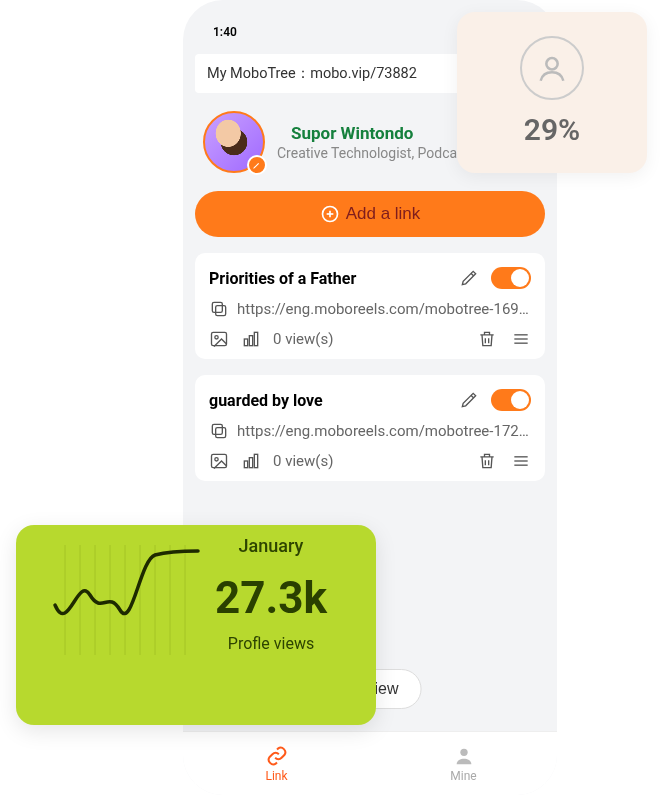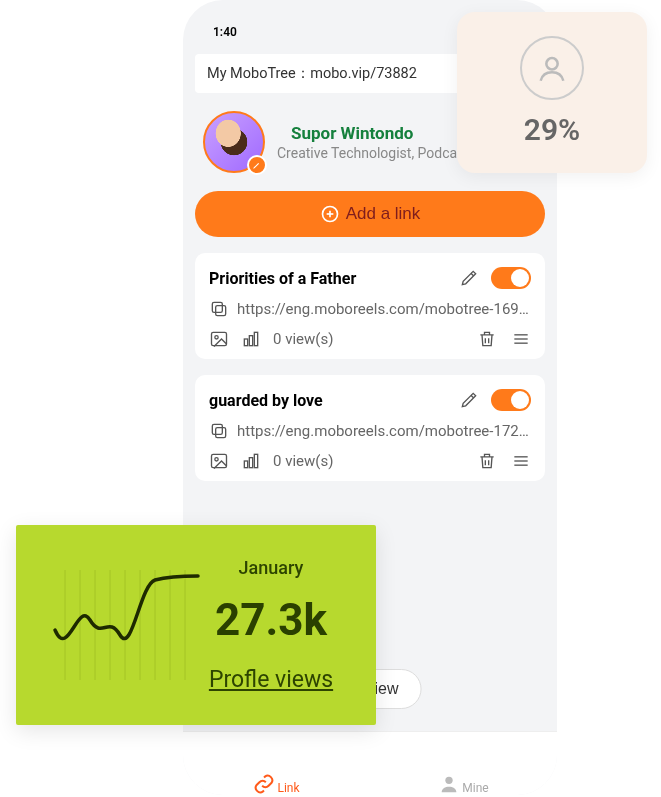--- a/index.html
+++ b/index.html
@@ -150,22 +150,22 @@
     bottom: 0; left: 0; right: 0;
     height: 64px;
     background: #fff;
     display: flex;
     border-top: 1px solid #eee;
     border-radius: 0 0 40px 40px;
   }
   .tab {
     flex: 1;
     display: flex;
-    flex-direction: row;
-    align-items: flex-end;
+    flex-direction: column;
+    align-items: center;
     justify-content: center;
     gap: 2px;
     font-size: 12px;
     color: #aaa;
     cursor: pointer;
   }
   .tab.active { color: #ff5a1a; }
   .tab svg { width: 22px; height: 22px; }
 
   
@@ -189,39 +189,39 @@
   .source-avatar svg { width: 34px; height: 34px; stroke: #bbb; fill: none; stroke-width: 1.8; }
   .source-pct { font-size: 30px; font-weight: 600; color: #666; }
   .source-name { font-size: 19px; color: #777; margin-top: 8px; }
 
   .stats-card {
     position: absolute;
     left: 16px; top: 525px;
     width: 360px;
     height: 200px;
     background: #b7d92e;
-    border-radius: 2px;
-    display: flex;
-    align-items: center;
+    border-radius: 18px;
+    display: flex;
+    align-items: flex-start;
     padding: 10px 34px;
     box-shadow: 0 6px 22px rgba(0,0,0,0.10);
   }
   .spark-wrap {
     width: 150px; height: 130px;
     position: relative;
   }
   .spark-wrap svg { width: 100%; height: 100%; }
   .stats-text {
     flex: 1;
     text-align: center;
     color: #2d4400;
   }
   .stats-month { font-size: 18px; font-weight: 500; }
   .stats-value { font-size: 44px; font-weight: 700; margin-top: 16px; color: #2a4000; }
-  .stats-label { font-size: 23px; margin-top: 20px; text-decoration: underline; }
+  .stats-label { font-size: 16px; margin-top: 10px; }
 
 </style>
 </head>
 <body>
 
 <div class="phone">
 
   <div class="status-bar">
     <span>1:40</span>
   </div>

